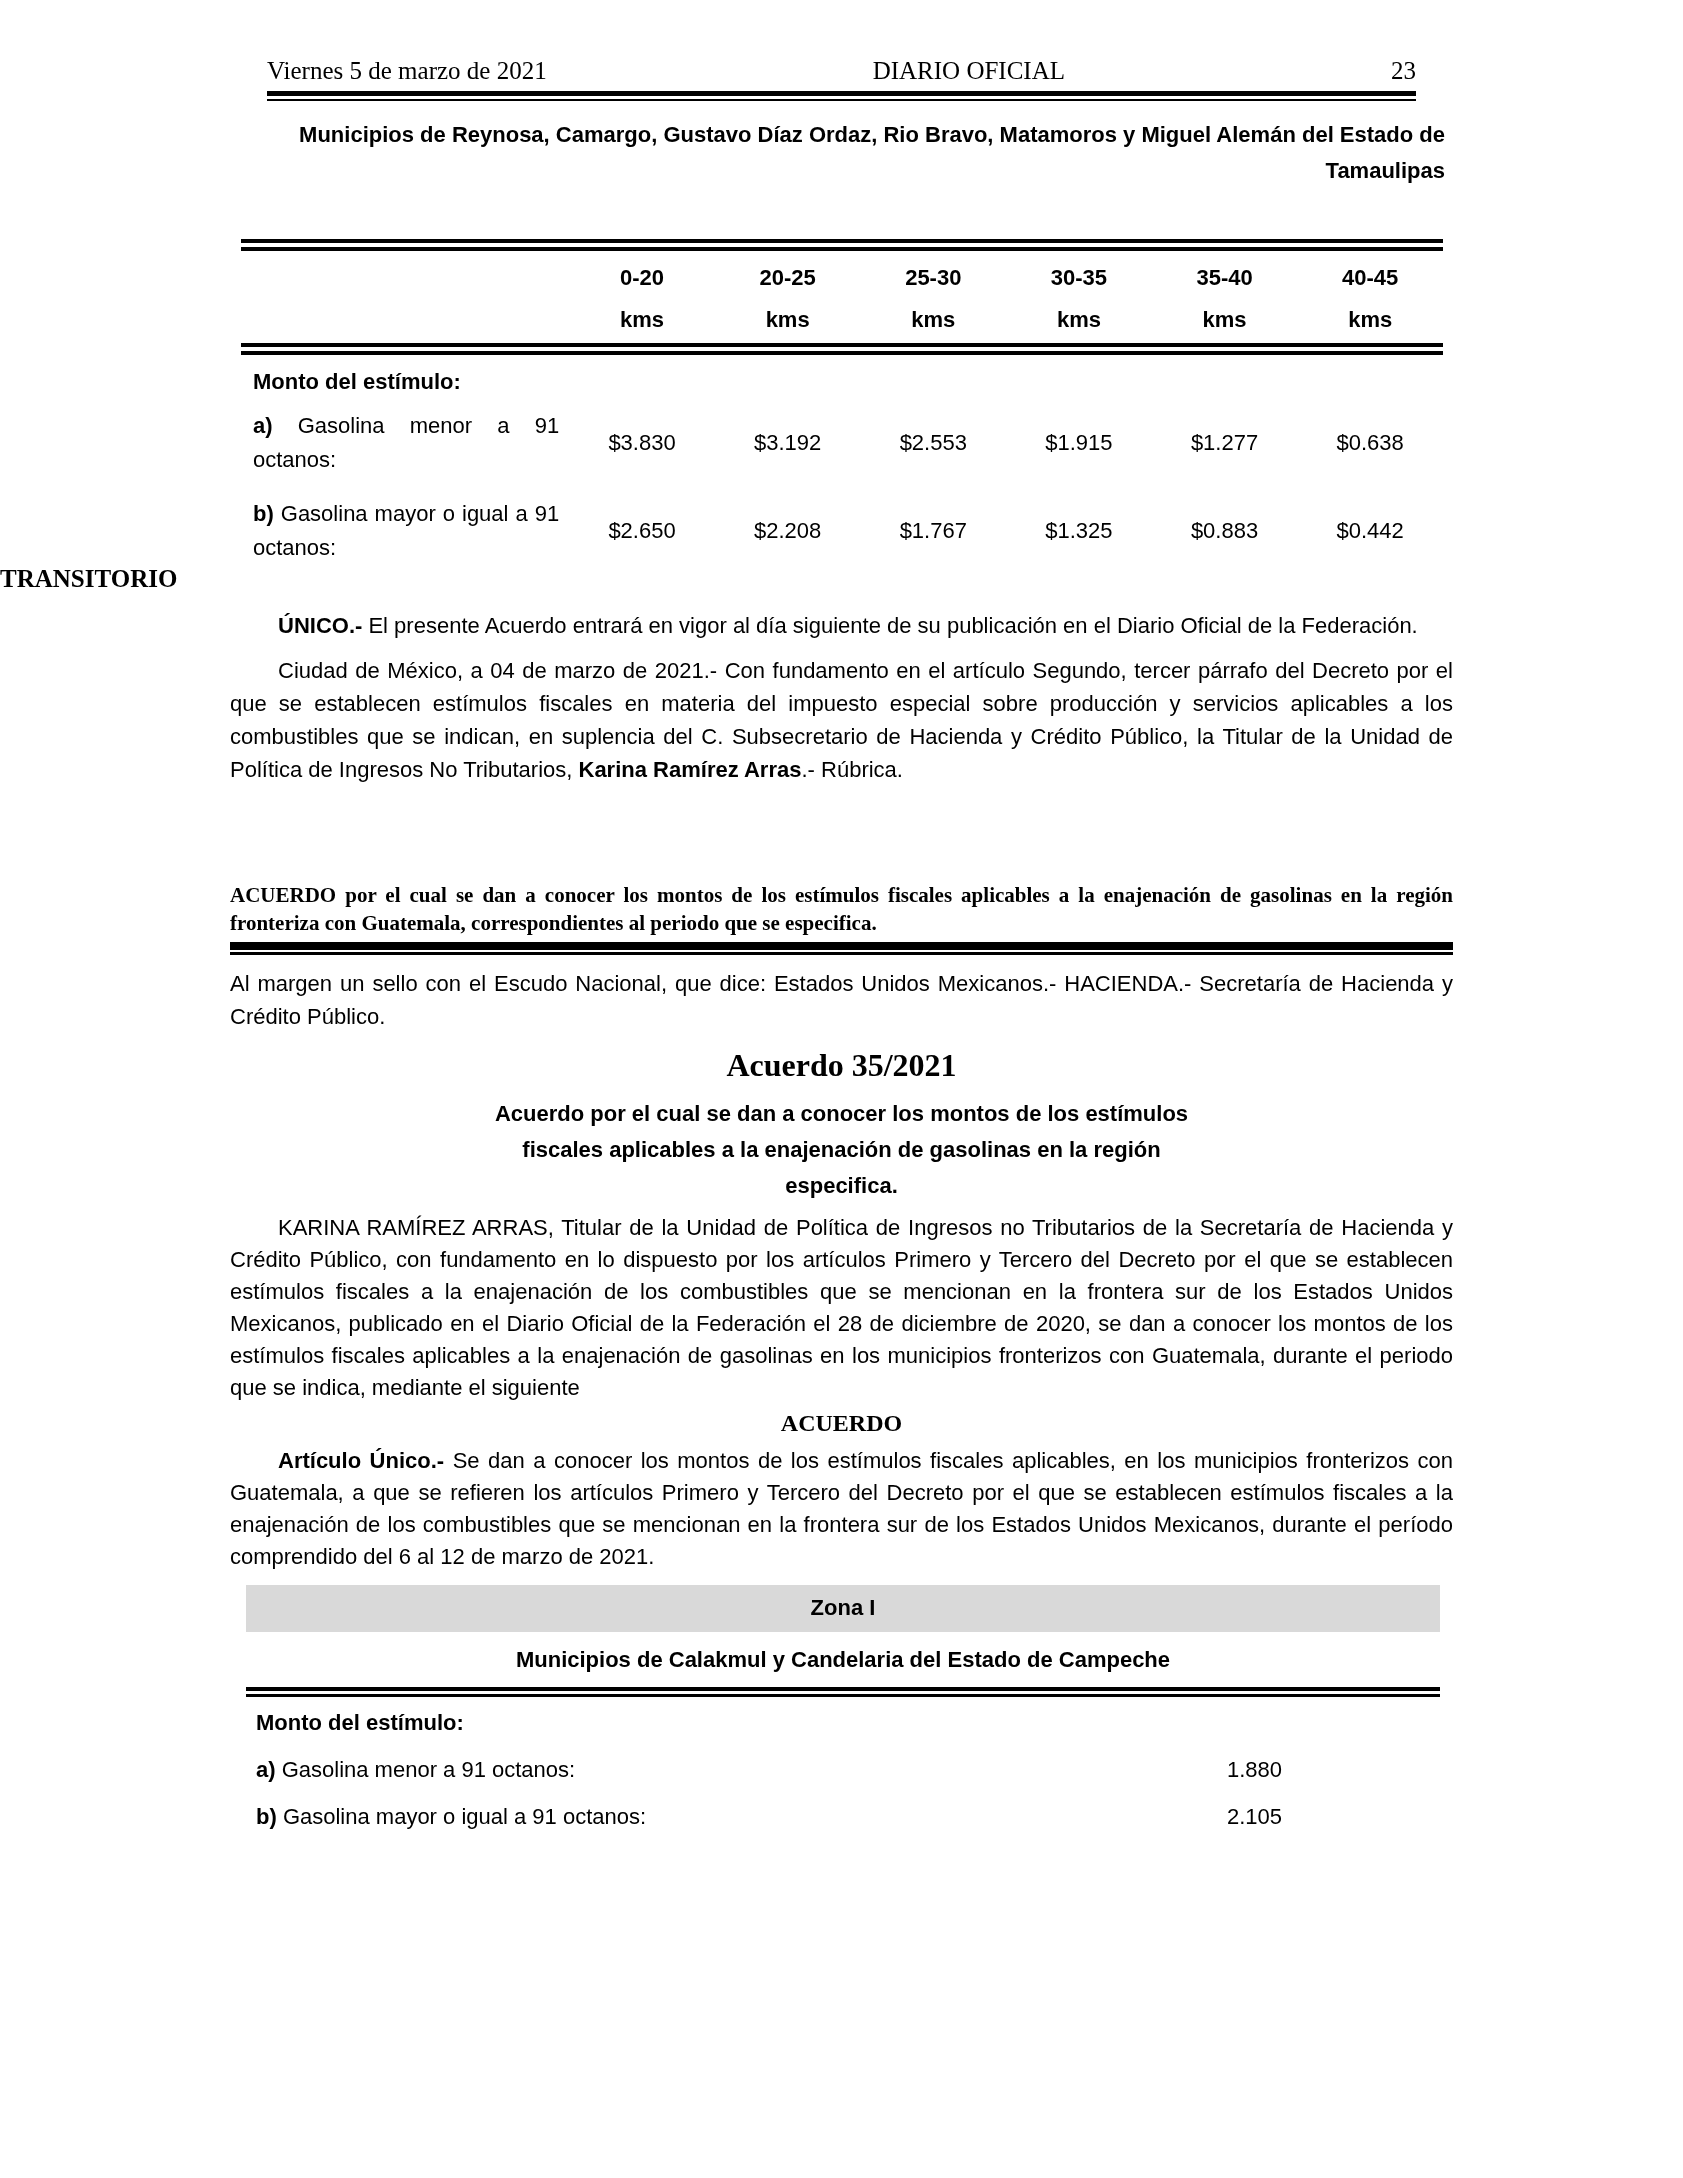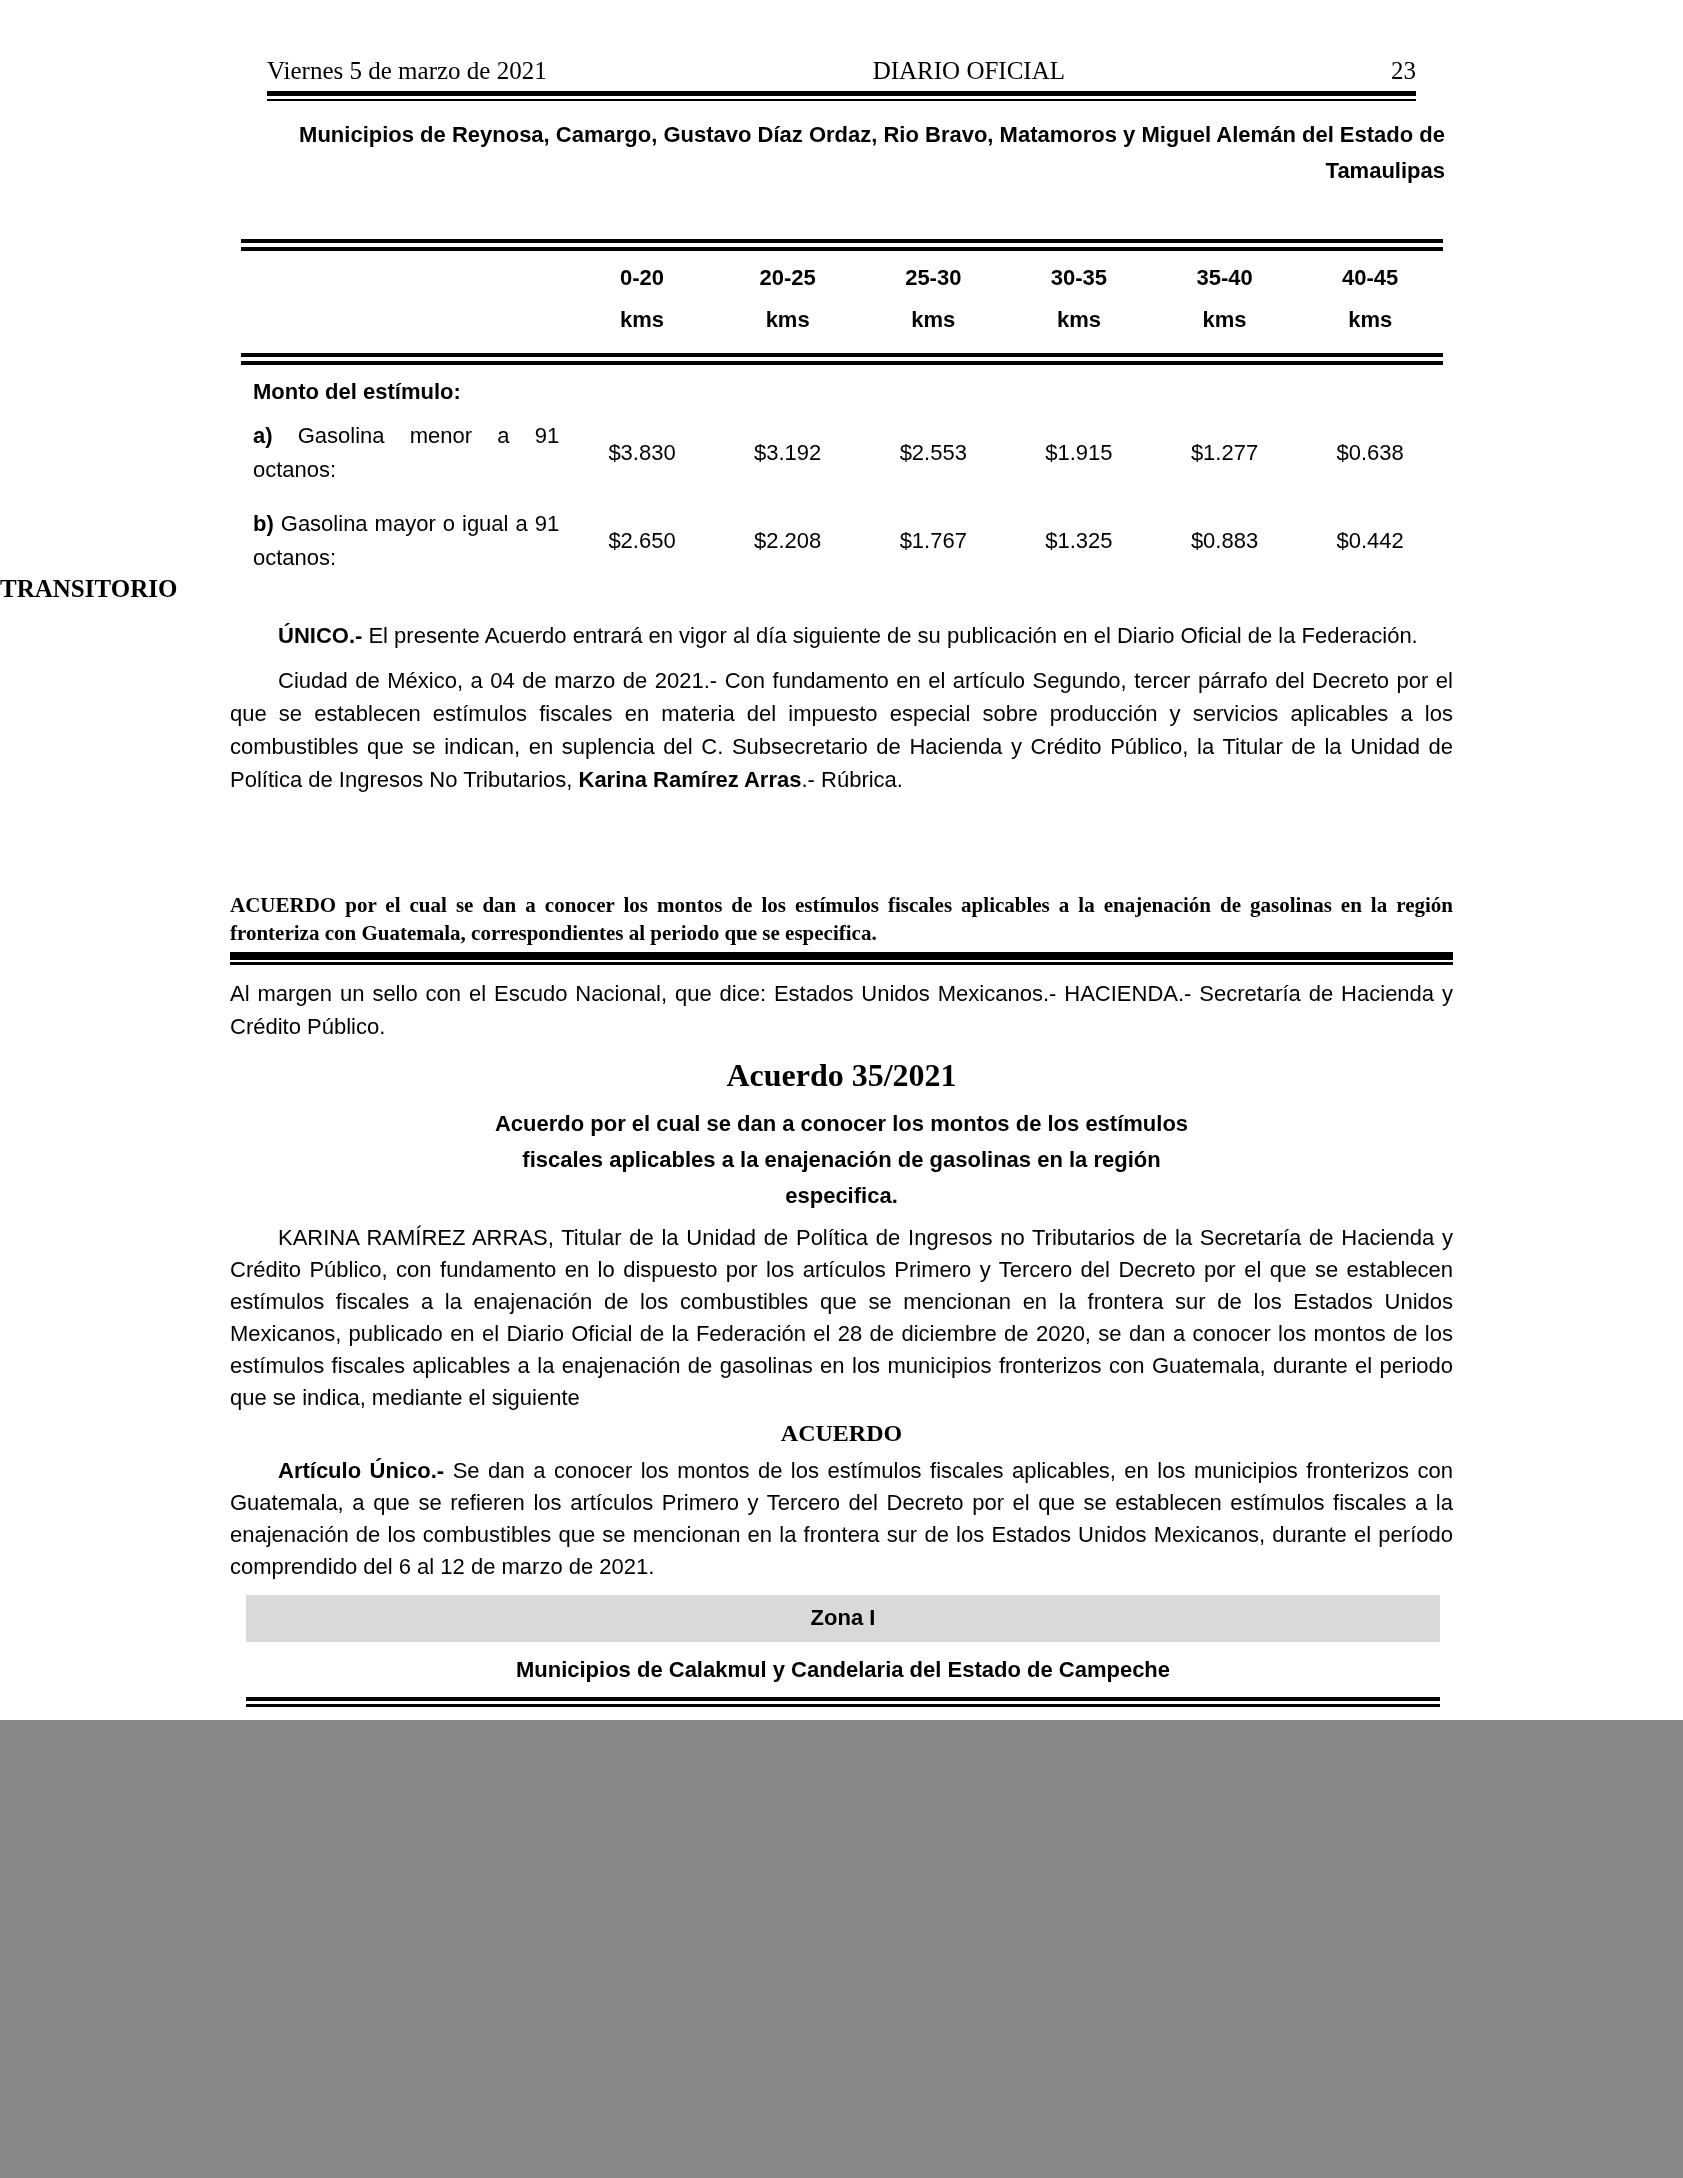--- a/index.html
+++ b/index.html
@@ -1,38 +1,38 @@
 <!DOCTYPE html>
 <html><head>
 <meta charset="utf-8">
 <style>
   html,body{margin:0;padding:0;background:#888;}
   .page{
     position:relative;
-    width:1683px;height:1720px;
+    width:1683px;height:2178px;
     background:#ffffff;color:#000;
     font-family:"Liberation Sans",sans-serif;
     font-size:22px;
     overflow:hidden;
     margin:0 auto;
   }
   .b{font-weight:bold;}
   
   .header{
     margin:0 267px;padding-top:57px;
     display:flex;justify-content:space-between;align-items:baseline;
     font-family:"Liberation Serif",serif;font-size:25px;
   }
   .header-rule{margin:6px 267px 0;border-top:5px solid #000;border-bottom:2px solid #000;height:3px;}
   
   .doc-title{margin:16px 238px 0;text-align:right;font-weight:bold;line-height:36px;}
   
   .t1{margin:50px 0 0 241px;width:1202px;}
   .rule-med{border-top:4px solid #000;border-bottom:4px solid #000;height:4px;}
-  .t1-head{display:flex;padding:8px 0 20px;}
+  .t1-head{display:flex;padding:8px 0 10px;}
   .t1-labelcol{width:329px;}
   .t1-headcell{width:146px;text-align:center;font-weight:bold;display:flex;flex-direction:column;gap:16px;padding-top:6px;line-height:26px;}
   .t1-section{font-weight:bold;margin-top:14px;padding-left:12px;}
   .t1-row{display:flex;align-items:center;margin-top:14px;}
   .t1-row + .t1-row{margin-top:20px;}
   .t1-rowlabel{width:329px;padding-left:12px;padding-right:10px;box-sizing:border-box;text-align:justify;line-height:34px;}
   .t1-val{width:146px;text-align:center;}
   
   .serif-head{font-family:"Liberation Serif",serif;font-weight:bold;font-size:25px;}
   .para{margin:12px 230px 0;text-align:justify;line-height:33px;}

